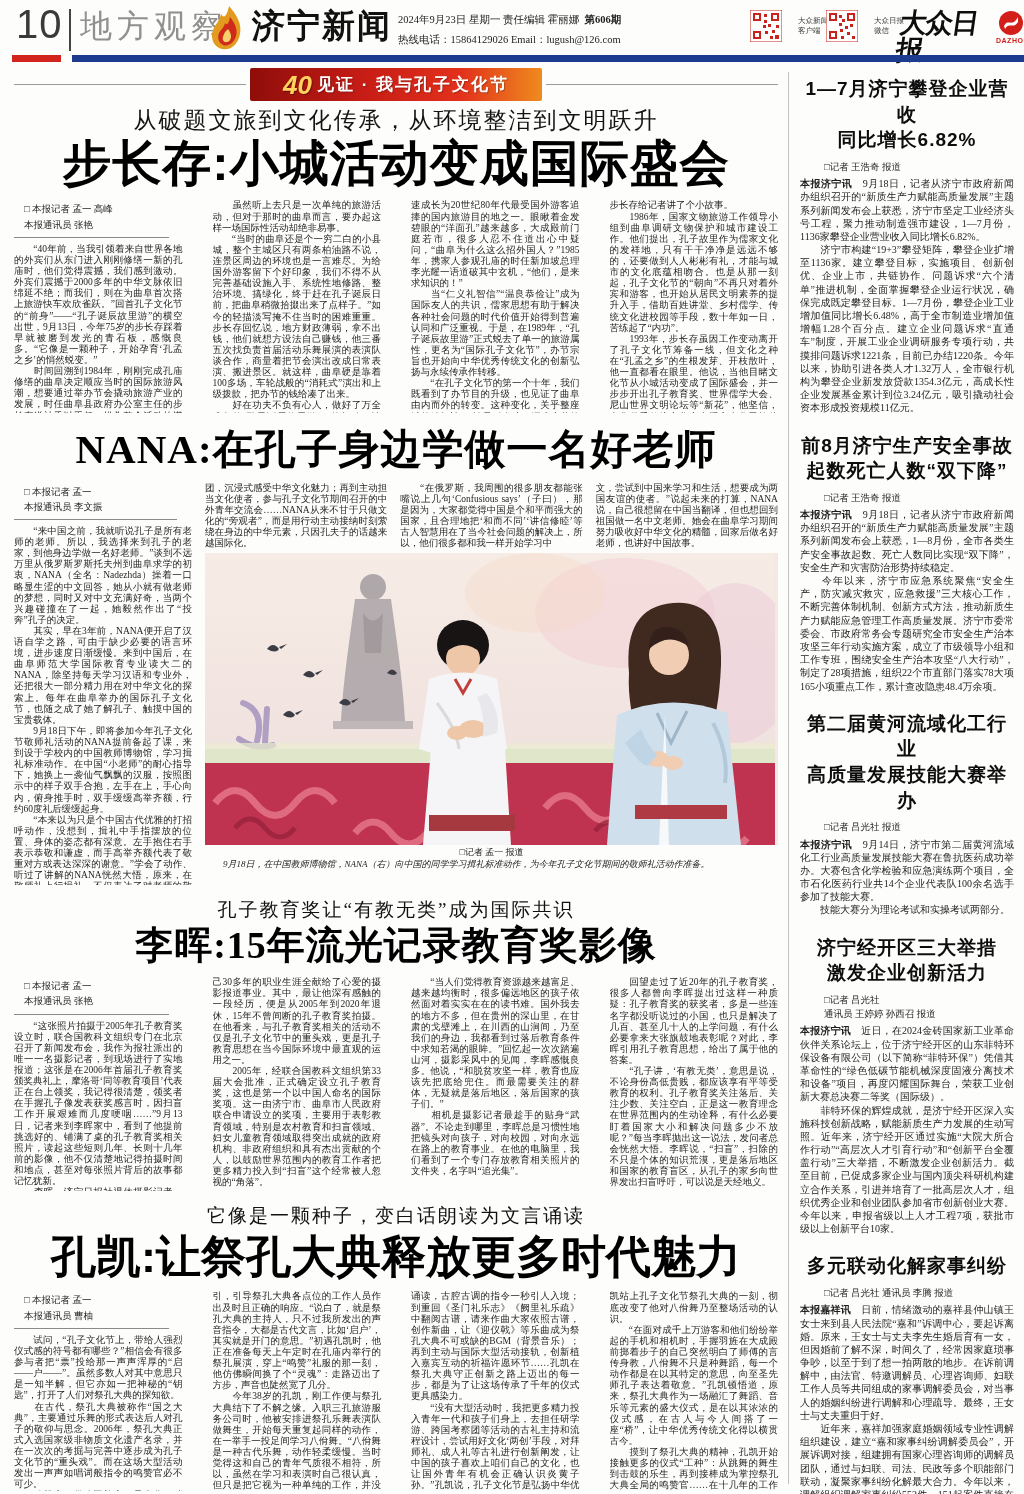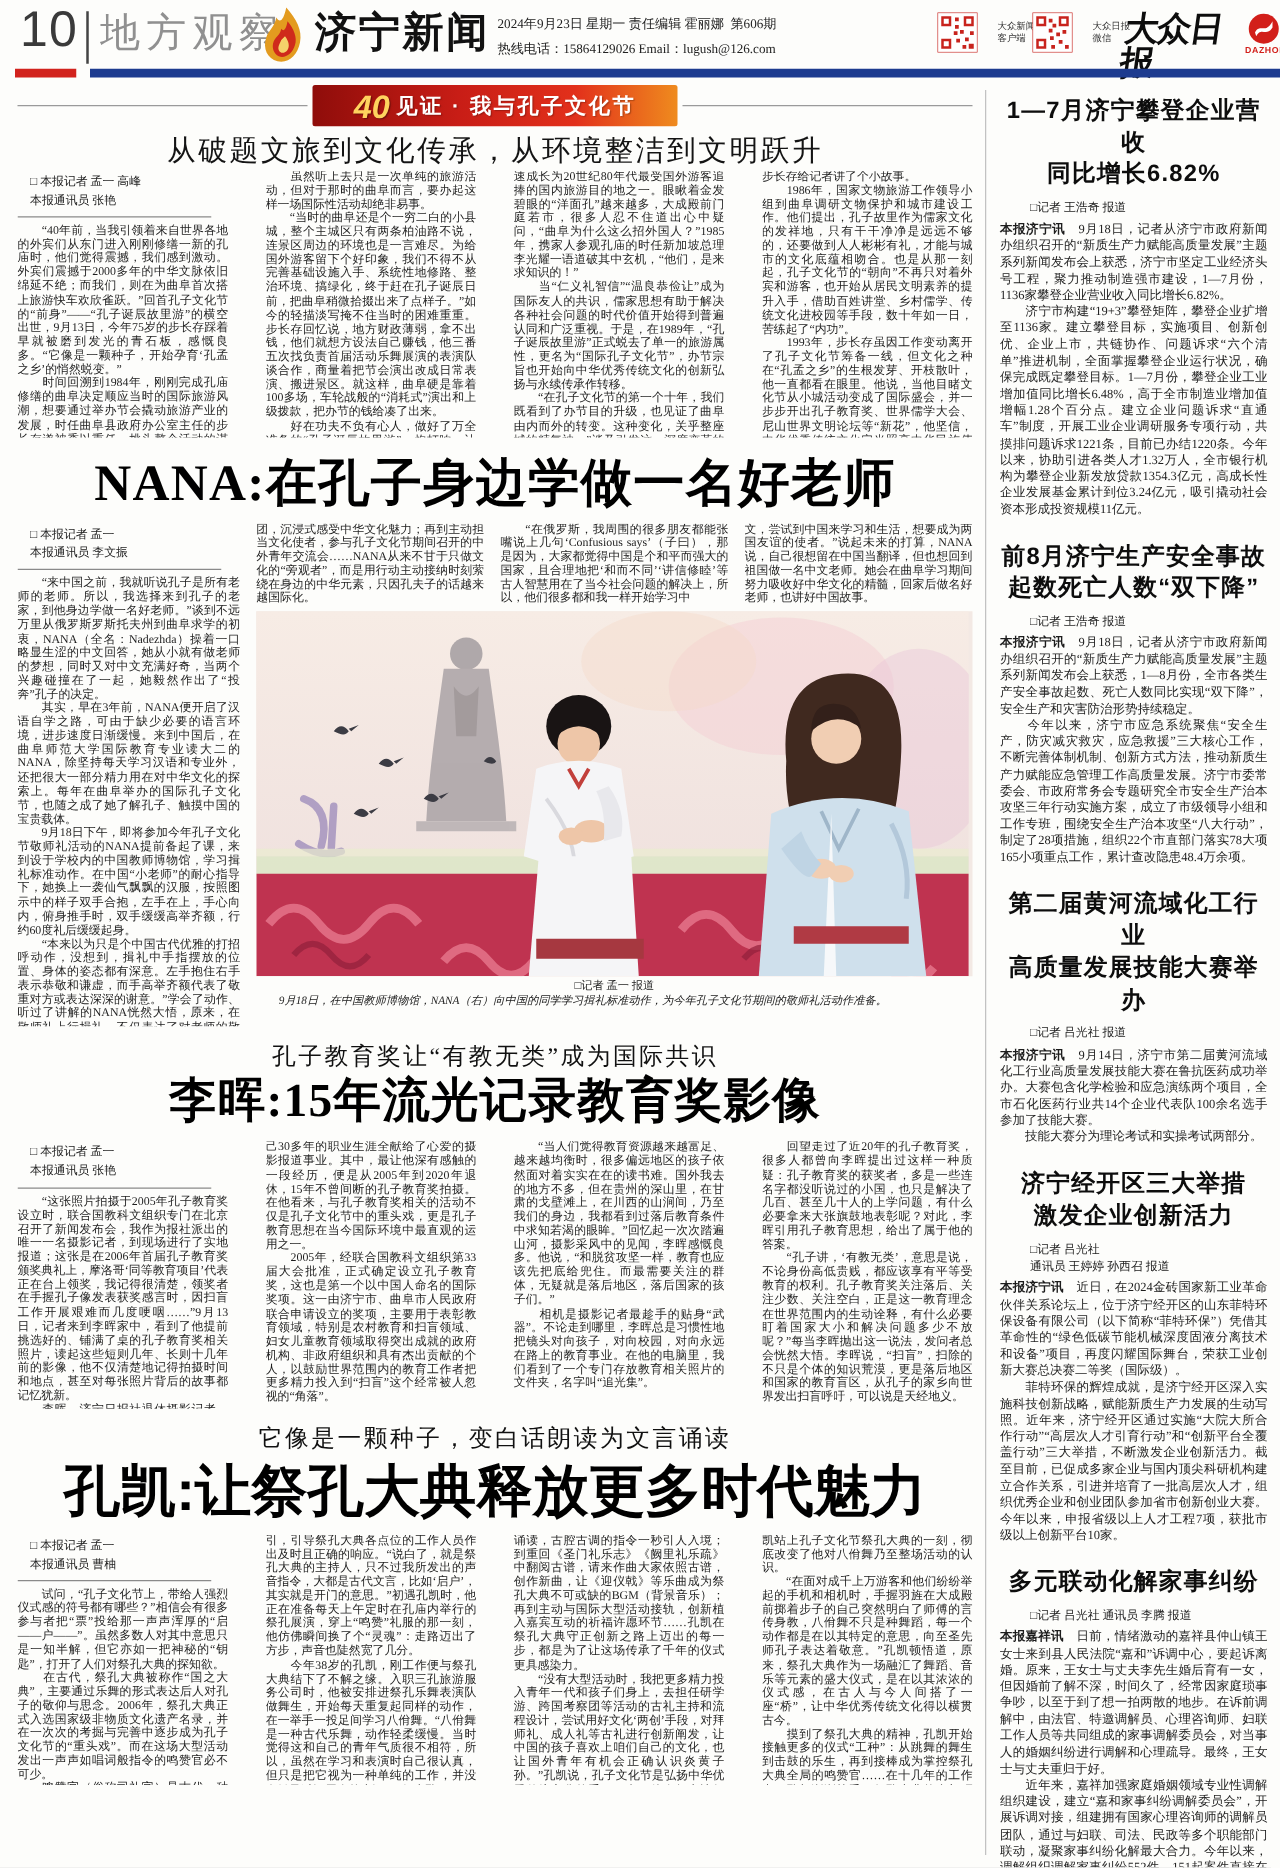--- a/index.html
+++ b/index.html
@@ -6,21 +6,21 @@
   .page{position:relative;width:1024px;height:1494px;background:#fdfdfb;margin:0 auto;overflow:hidden;
         font-family:"Liberation Serif","DejaVu Serif",serif;color:#1c1c1c;}
   
   .hdr{position:absolute;left:0;top:0;width:1024px;height:62px;}
   .pagenum{position:absolute;left:16px;top:4px;font:400 40px/1 "Liberation Sans","DejaVu Sans",sans-serif;color:#3a3a3a;letter-spacing:1px;}
   .hdr-vdiv{position:absolute;left:69px;top:9px;width:2px;height:42px;background:#444;}
   .section-name{position:absolute;left:80px;top:10px;font:400 32px/1 "Liberation Sans","DejaVu Sans",sans-serif;color:#909090;letter-spacing:5px;}
   .flame{position:absolute;left:210px;top:5px;}
   .masthead{position:absolute;left:252px;top:9px;font:900 33px/1 "Liberation Sans","DejaVu Sans",sans-serif;color:#111;letter-spacing:2px;text-align:right;}
   .pubinfo{position:absolute;left:398px;top:10px;font:400 10.5px/1.9 "Liberation Serif","DejaVu Serif",serif;color:#222;}
-  .pubinfo b{font-weight:400;}
+  .pubinfo b{font-weight:700;}
   .qr-wrap{position:absolute;top:10px;display:flex;align-items:center;gap:16px;}
   .qr1{left:752px;} .qr2{left:828px;}
   .qr-label{font:400 7.5px/1.3 "Liberation Sans","DejaVu Sans",sans-serif;color:#333;white-space:pre-line;}
   .brand{position:absolute;left:898px;top:10px;display:flex;align-items:flex-start;}
   .brand-cn{font:700 27px/1 "Liberation Serif","DejaVu Serif",serif;color:#0d0d0d;transform:skewX(-8deg);letter-spacing:-1px;}
   .brand-east{position:relative;margin-left:2px;}
   .brand-en{position:absolute;left:-2px;top:27px;font:700 7px/1 "Liberation Sans","DejaVu Sans",sans-serif;color:#d21f1a;letter-spacing:.5px;}
   .blue-bar{position:absolute;left:72px;top:55px;width:952px;height:7px;background:#1d3b8f;}
   .red-stub{position:absolute;left:12px;top:55px;width:49px;height:7px;background:#d2231d;}
   
@@ -157,20 +157,21 @@
     <div class="banner-row">
       <span class="banner-rule"></span>
       <div class="banner">
         <span class="banner-num">40</span>
         <span class="banner-text">见证 · 我与孔子文化节</span>
       </div>
       <span class="banner-rule"></span>
     </div>
 
     <div class="kicker1">从破题文旅到文化传承，从环境整洁到文明跃升</div>
+    <h1 class="headline-main">步长存:小城活动变成国际盛会</h1>
     <div class="cols h1cols">
       <div class="col">
         <div class="byline-box">□  本报记者  孟一  高峰
 本报通讯员  张艳</div>
         <div class="body-text">　　“40年前，当我引领着来自世界各地的外宾们从东门进入刚刚修缮一新的孔庙时，他们觉得震撼，我们感到激动。外宾们震撼于2000多年的中华文脉依旧绵延不绝；而我们，则在为曲阜首次搭上旅游快车欢欣雀跃。”回首孔子文化节的“前身”——“孔子诞辰故里游”的横空出世，9月13日，今年75岁的步长存踩着早就被磨到发光的青石板，感慨良多。“它像是一颗种子，开始孕育‘孔孟之乡’的悄然蜕变。”
 　　时间回溯到1984年，刚刚完成孔庙修缮的曲阜决定顺应当时的国际旅游风潮，想要通过举办节会撬动旅游产业的发展，时任曲阜县政府办公室主任的步长存遂被委以重任，挑头整个活动的谋篇策划与统筹推进。</div>
       </div>
       <div class="col body-text">　　虽然听上去只是一次单纯的旅游活动，但对于那时的曲阜而言，要办起这样一场国际性活动却绝非易事。
 　　“当时的曲阜还是个一穷二白的小县城，整个主城区只有两条柏油路不说，连景区周边的环境也是一言难尽。为给国外游客留下个好印象，我们不得不从完善基础设施入手、系统性地修路、整治环境、搞绿化，终于赶在孔子诞辰日前，把曲阜稍微拾掇出来了点样子。”如今的轻描淡写掩不住当时的困难重重。步长存回忆说，地方财政薄弱，拿不出钱，他们就想方设法自己赚钱，他三番五次找负责首届活动乐舞展演的表演队谈合作，商量着把节会演出改成日常表演、搬进景区。就这样，曲阜硬是靠着100多场，车轮战般的“消耗式”演出和上级拨款，把办节的钱给凑了出来。
 　　好在功夫不负有心人，做好了万全准备的“孔子诞辰故里游”一炮打响，让曲阜迅</div>

